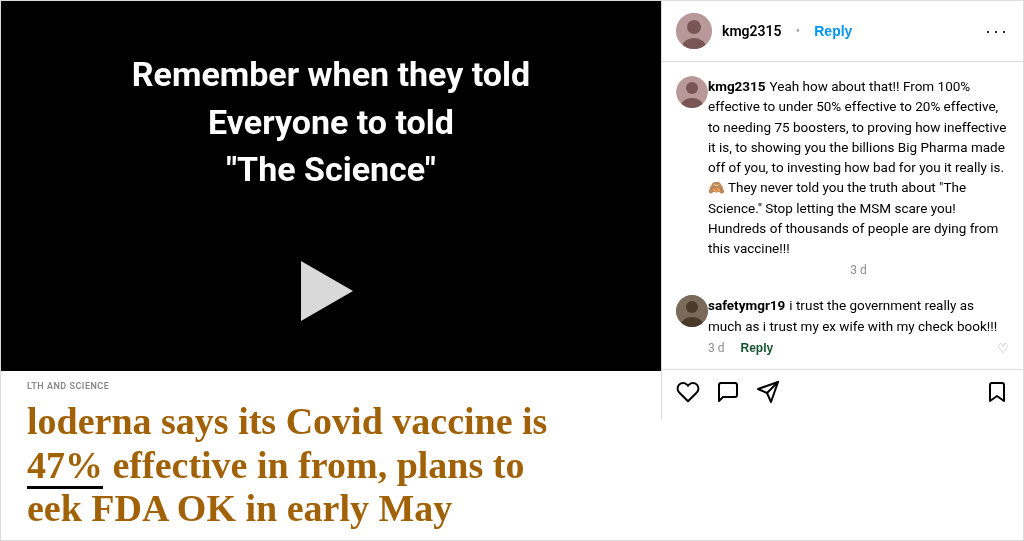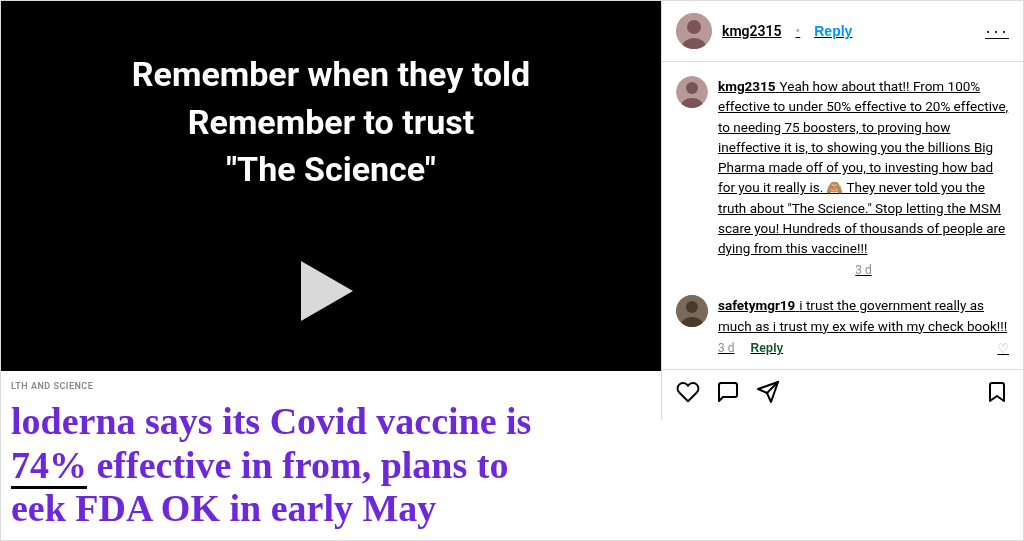--- a/index.html
+++ b/index.html
@@ -66,54 +66,54 @@
 
     .news-section {
       width: 100%;
       height: 171px;
       background: #fff;
       display: flex;
       align-items: center;
       padding: 15px 10px;
       overflow: hidden;
       position: relative;
+      margin-left: 16px;
     }
 
     .news-label {
       position: absolute;
       top: 10px;
       left: 10px;
       font-size: 9px;
       font-weight: 600;
       color: #888;
       letter-spacing: 0.5px;
       text-transform: uppercase;
     }
 
     .news-headline {
       font-size: 38px;
       font-weight: 900;
-      color: #6d28d9;
+      color: #a16207;
       line-height: 1.15;
       margin-top: 18px;
       font-family: Georgia, serif;
     }
 
     .news-headline .highlight {
       border-bottom: 3px solid #000;
     }
 
     
     .comments-panel {
       width: 364px;
       height: 419px;
       border-left: 1px solid #dbdbdb;
       display: flex;
       flex-direction: column;
-      text-decoration: underline;
     }
 
     
     .post-header {
       display: flex;
       align-items: center;
       padding: 12px 14px;
       border-bottom: 1px solid #dbdbdb;
       gap: 10px;
     }
@@ -199,21 +199,20 @@
 
     
     .comments-area {
       flex: 1;
       overflow-y: auto;
       padding: 14px 14px 8px 14px;
     }
 
     .comment-item {
       display: flex;
-      gap: 10px;
       margin-bottom: 18px;
     }
 
     .comment-body {
       flex: 1;
     }
 
     .comment-username {
       font-size: 13.5px;
       font-weight: 700;
@@ -287,30 +286,30 @@
       padding: 0;
     }
   </style>
 </head>
 <body>
 
 <div class="media-panel">
   <div class="video-section">
     <div class="video-text">
       <div>Remember when they told</div>
-      <div>Remember to trust</div>
+      <div>Everyone to told</div>
       <div>"The Science"</div>
     </div>
     <div class="play-button"></div>
   </div>
   <div class="news-section">
     <span class="news-label">LTH AND SCIENCE</span>
     <div class="news-headline">
       <div>loderna says its Covid vaccine is</div>
-      <div><span class="highlight">74%</span><span> effective in from, plans to</span></div>
+      <div><span class="highlight">47%</span><span> effective in from, plans to</span></div>
       <div>eek FDA OK in early May</div>
     </div>
   </div>
 </div>
 
 <div class="comments-panel">
 
   <div class="post-header">
     <div class="header-left">
       <div class="avatar">

